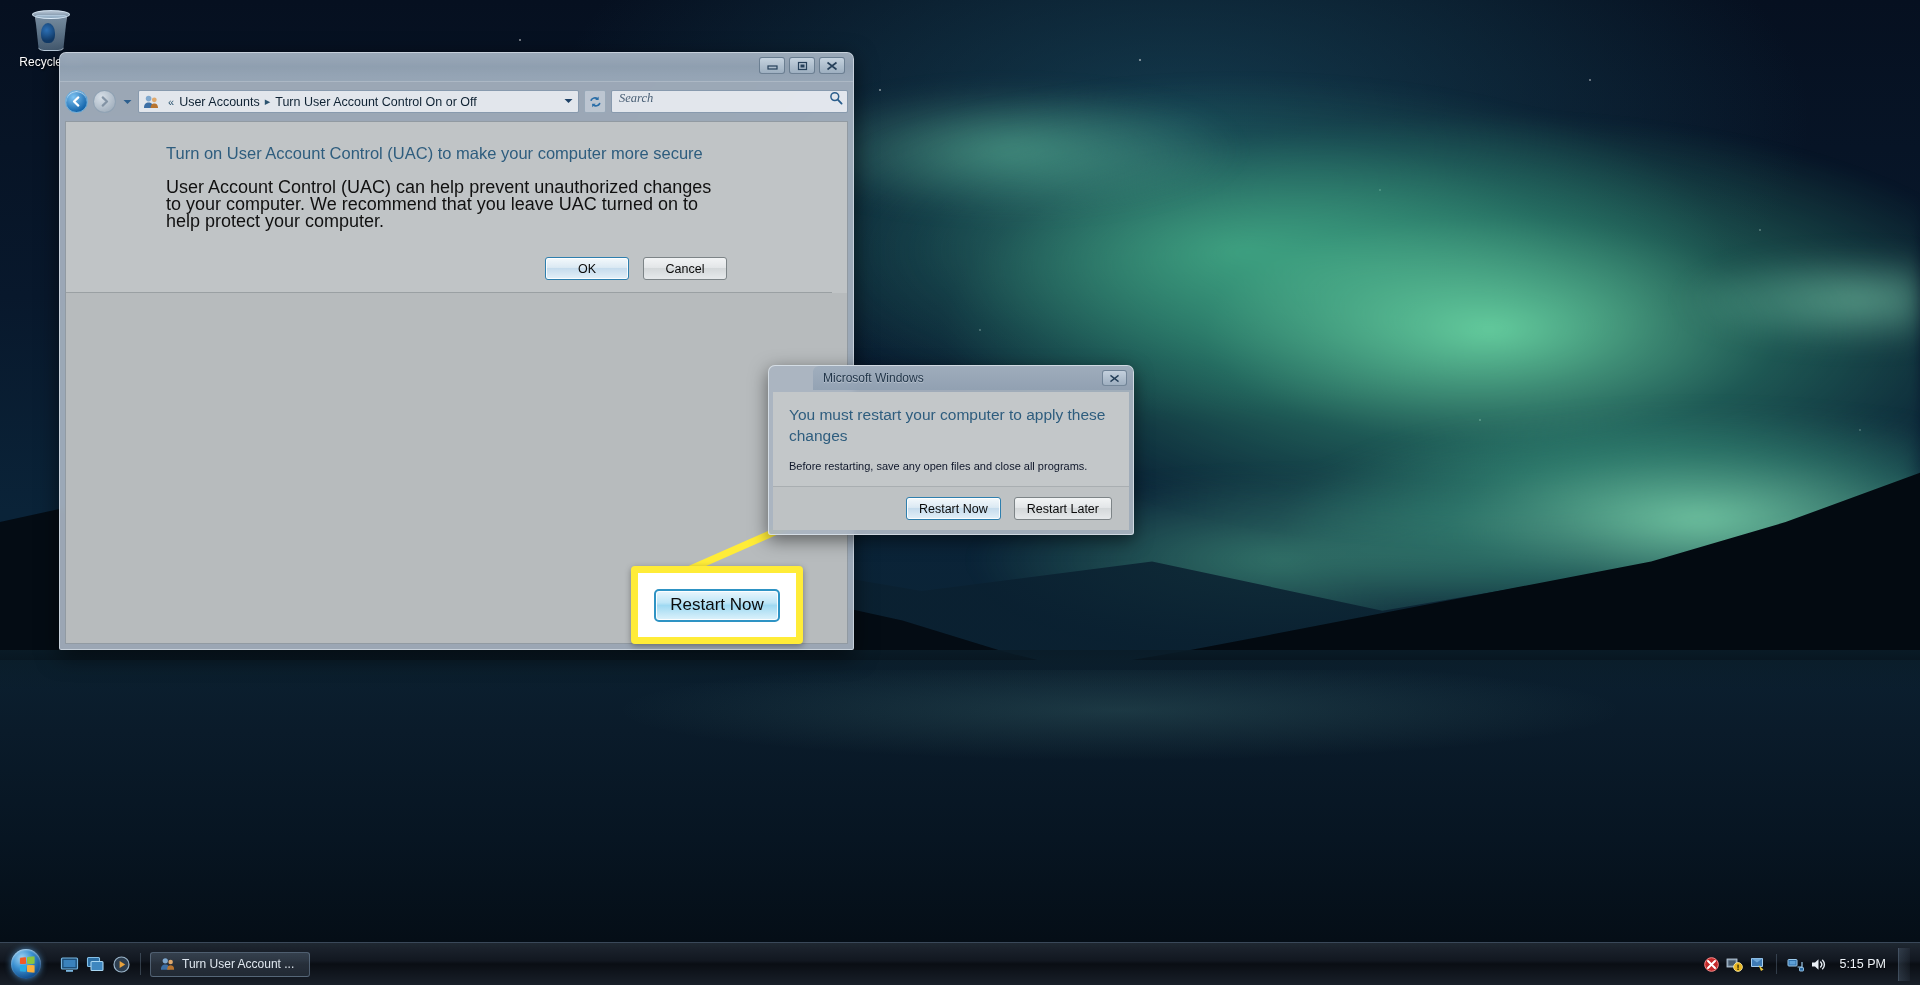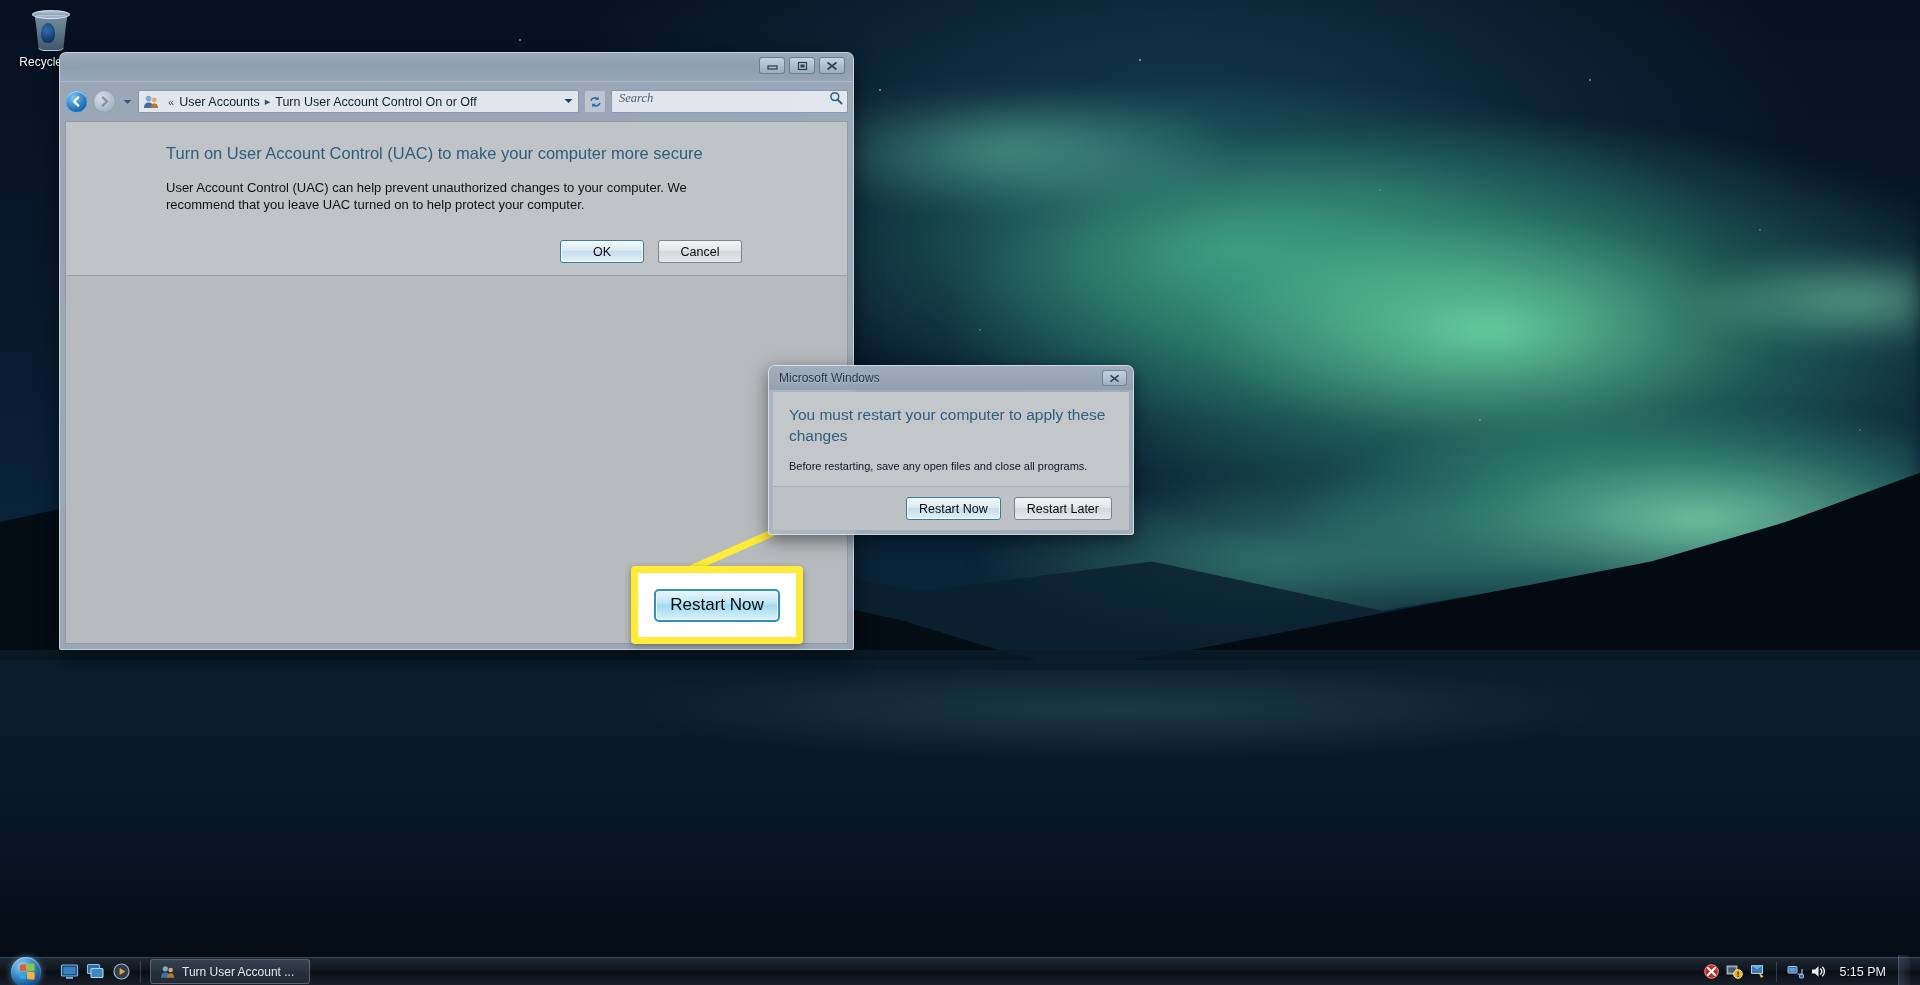--- a/index.html
+++ b/index.html
@@ -214,27 +214,27 @@
     flex: 1; font-size: 12.5px; font-style: italic; color: #4a6076;
     font-family: "Liberation Serif", serif;
   }
   #search-icon { color: #2a5d8c; display: flex; align-items: center; }
 
   #win-content {
     position: absolute; left: 5px; right: 5px; top: 68px; bottom: 5px;
     background: #b7bbbd;
     border: 1px solid rgba(120,132,143,0.6);
   }
-  #uac-panel { background: #c0c4c6; padding: 22px 0 0 0; }
+  #uac-panel { background: #c0c4c6; padding: 22px 15px 0 0; }
   #uac-heading {
     color: #2e5d7e; font-size: 16.5px; padding: 0 0 0 100px; margin-bottom: 16px;
     font-family: "Liberation Sans", sans-serif;
   }
   #uac-body {
-    color: #111; font-size: 13px; line-height: 17px;
+    color: #111; font-size: 18px; line-height: 17px;
     padding: 0 110px 0 100px; margin-bottom: 17px;
   }
   #uac-checkrow {
     display: flex; align-items: center; gap: 7px;
     padding: 0 0 0 108px; font-size: 12.5px; color: #111;
     cursor: pointer;
   }
   #uac-checkbox {
     width: 13px; height: 13px; flex: none;
     border: 1px solid #8d9396;
@@ -263,20 +263,21 @@
 
   
   #restart-dialog {
     position: absolute; left: 768px; top: 365px;
     width: 366px; height: 170px;
     background: rgba(170,181,193,0.94);
     border: 1px solid rgba(240,246,252,0.6);
     border-radius: 7px 7px 3px 3px;
     box-shadow: 0 5px 18px rgba(0,0,0,0.5);
     backdrop-filter: blur(3px);
+    padding-left: 44px;
   }
   #dlg-titlebar {
     height: 24px; position: relative;
     background: linear-gradient(to bottom, rgba(158,172,188,0.9), rgba(143,159,177,0.85));
     border-radius: 6px 6px 0 0;
     display: flex; align-items: center; padding: 0 6px 0 10px;
   }
   #dlg-title {
     font-size: 12px; color: #203448;
     text-shadow: 0 1px 1px rgba(255,255,255,0.4);
@@ -321,21 +322,21 @@
     display: flex; align-items: center; justify-content: center;
     background: linear-gradient(to bottom, #e9f6fd 0%, #bfe6f7 40%, #9fd9f2 50%, #ddf2fb 100%);
     border: 2px solid #2e93c4;
     box-shadow: inset 0 0 0 1px rgba(255,255,255,0.9);
     cursor: pointer;
   }
   #callout-leader { position: absolute; left: 620px; top: 480px; width: 340px; height: 180px; pointer-events: none; }
 
   
   #taskbar {
-    position: absolute; left: 0; bottom: 0; width: 1920px; height: 28px;
+    position: absolute; left: 0; bottom: 0; width: 1920px; height: 43px;
     background: linear-gradient(to bottom, rgba(32,40,50,0.96) 0%, rgba(18,24,32,0.97) 42%, rgba(10,14,20,0.98) 50%, rgba(26,33,42,0.96) 100%);
     border-top: 1px solid rgba(120,150,180,0.35);
     display: flex; align-items: center;
   }
   #start-orb {
     width: 48px; height: 31px; margin-left: 2px; flex: none;
     display: flex; align-items: center; justify-content: center;
     cursor: pointer;
   }
   .orb {

